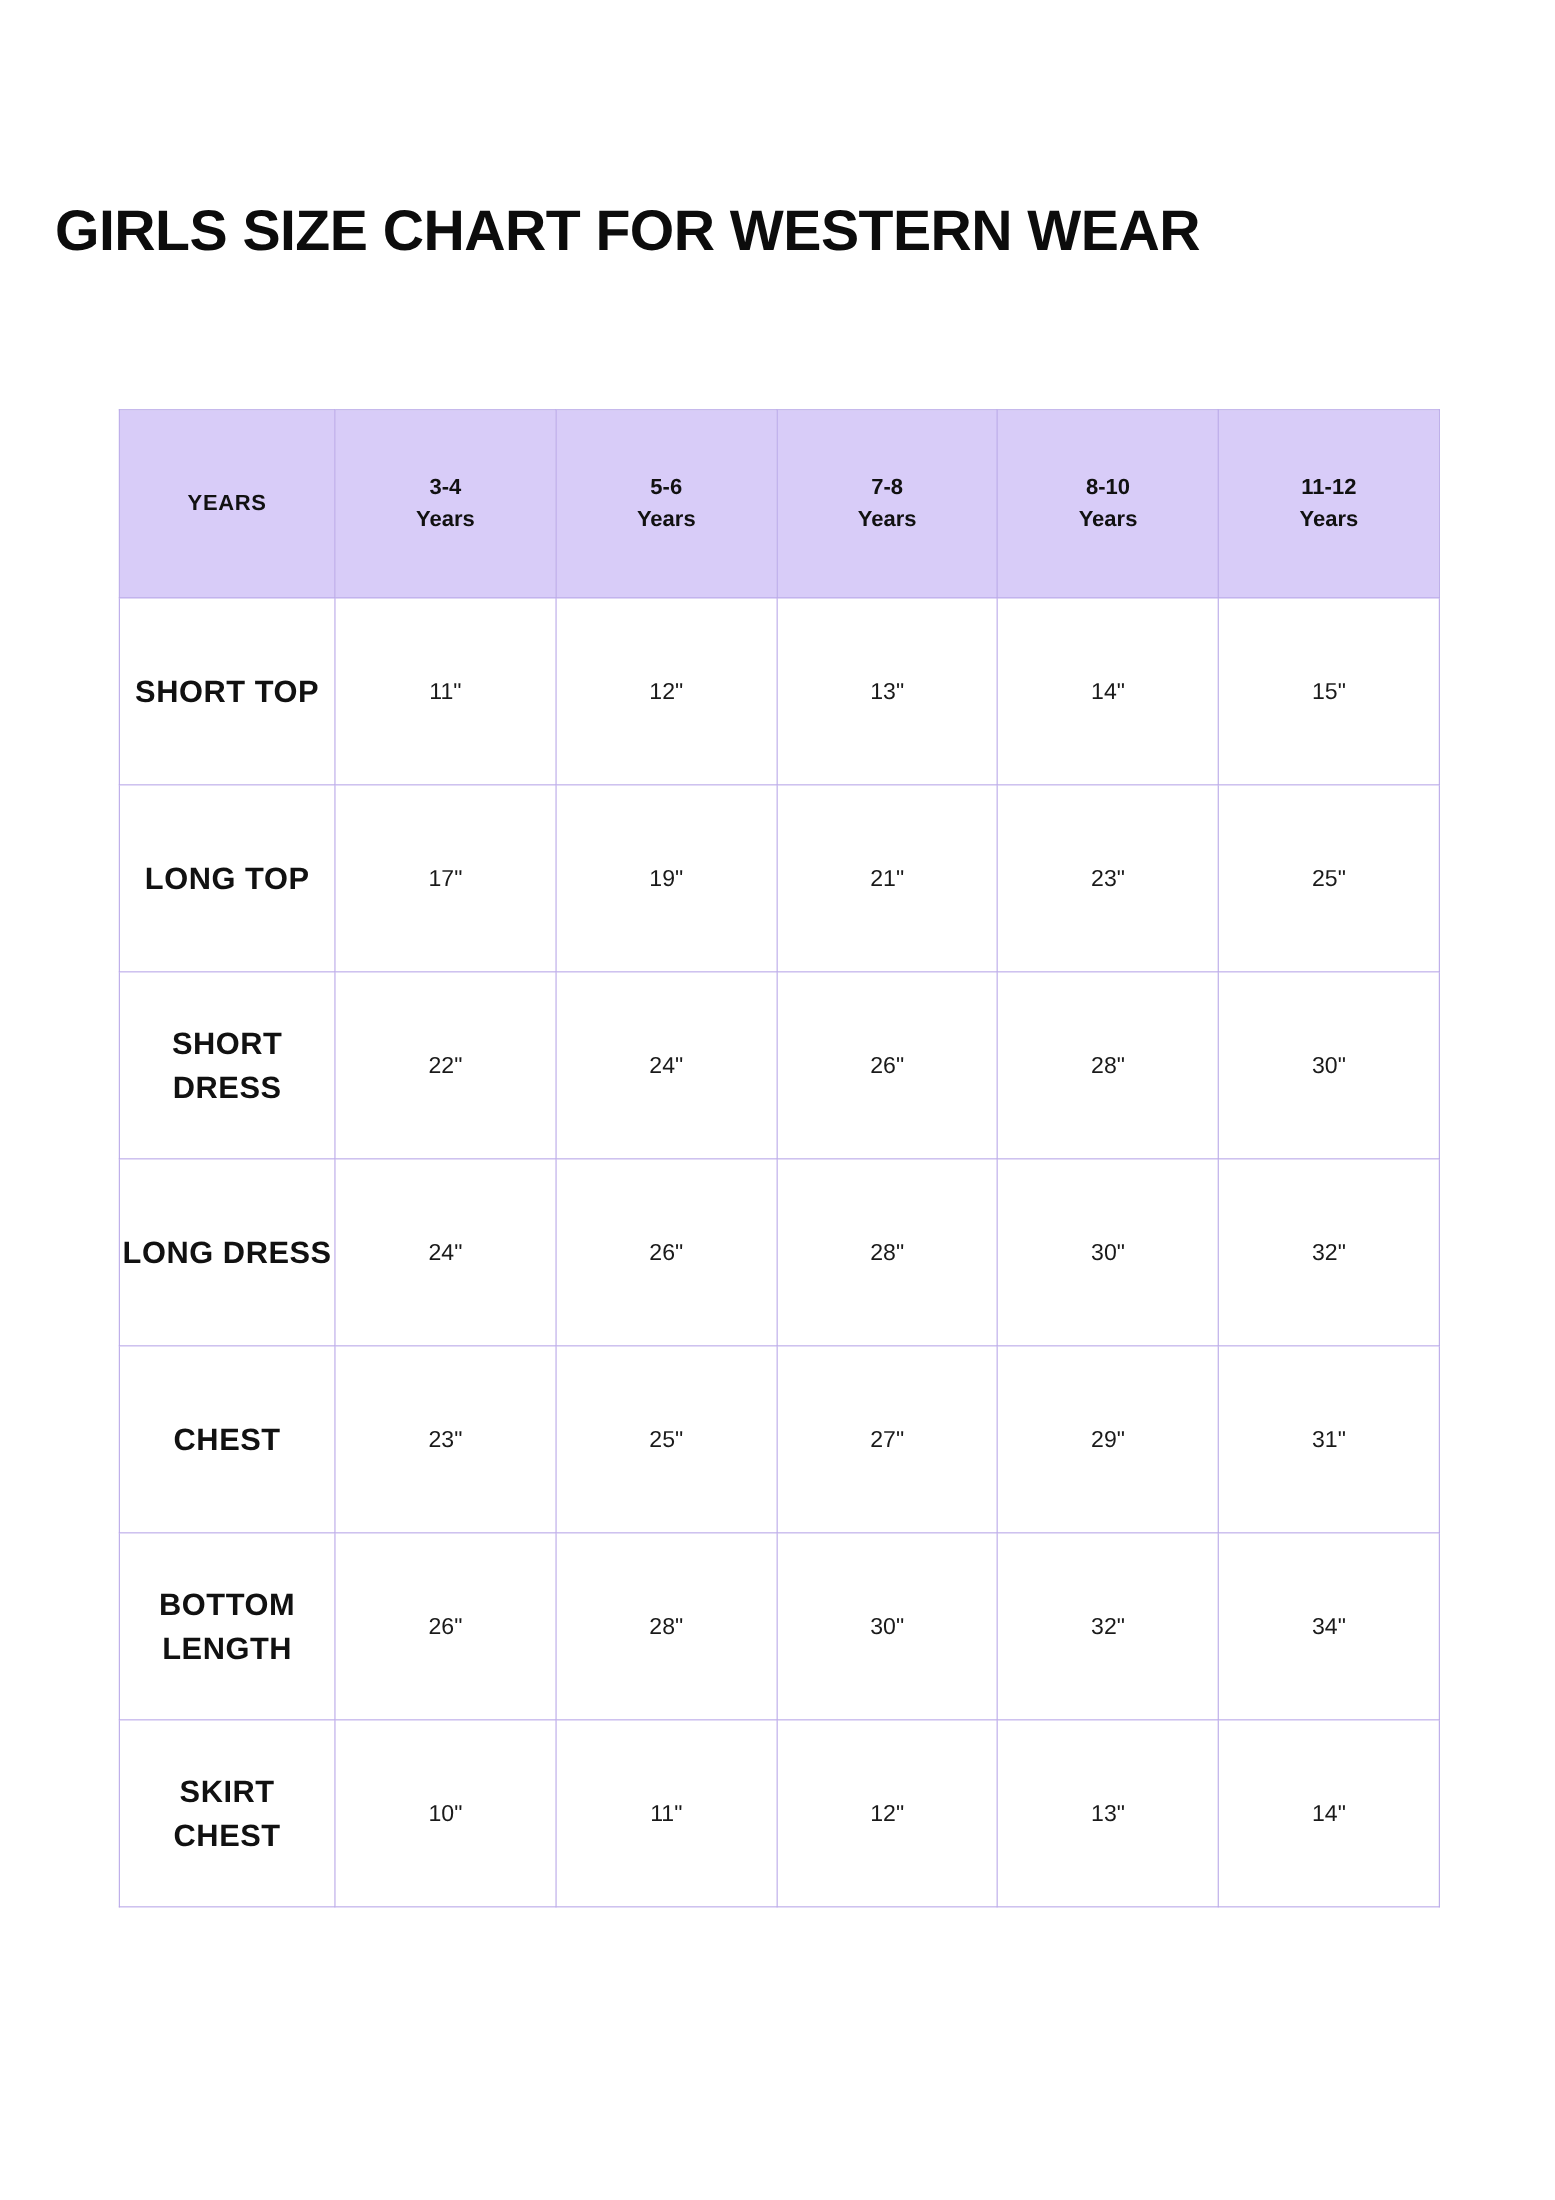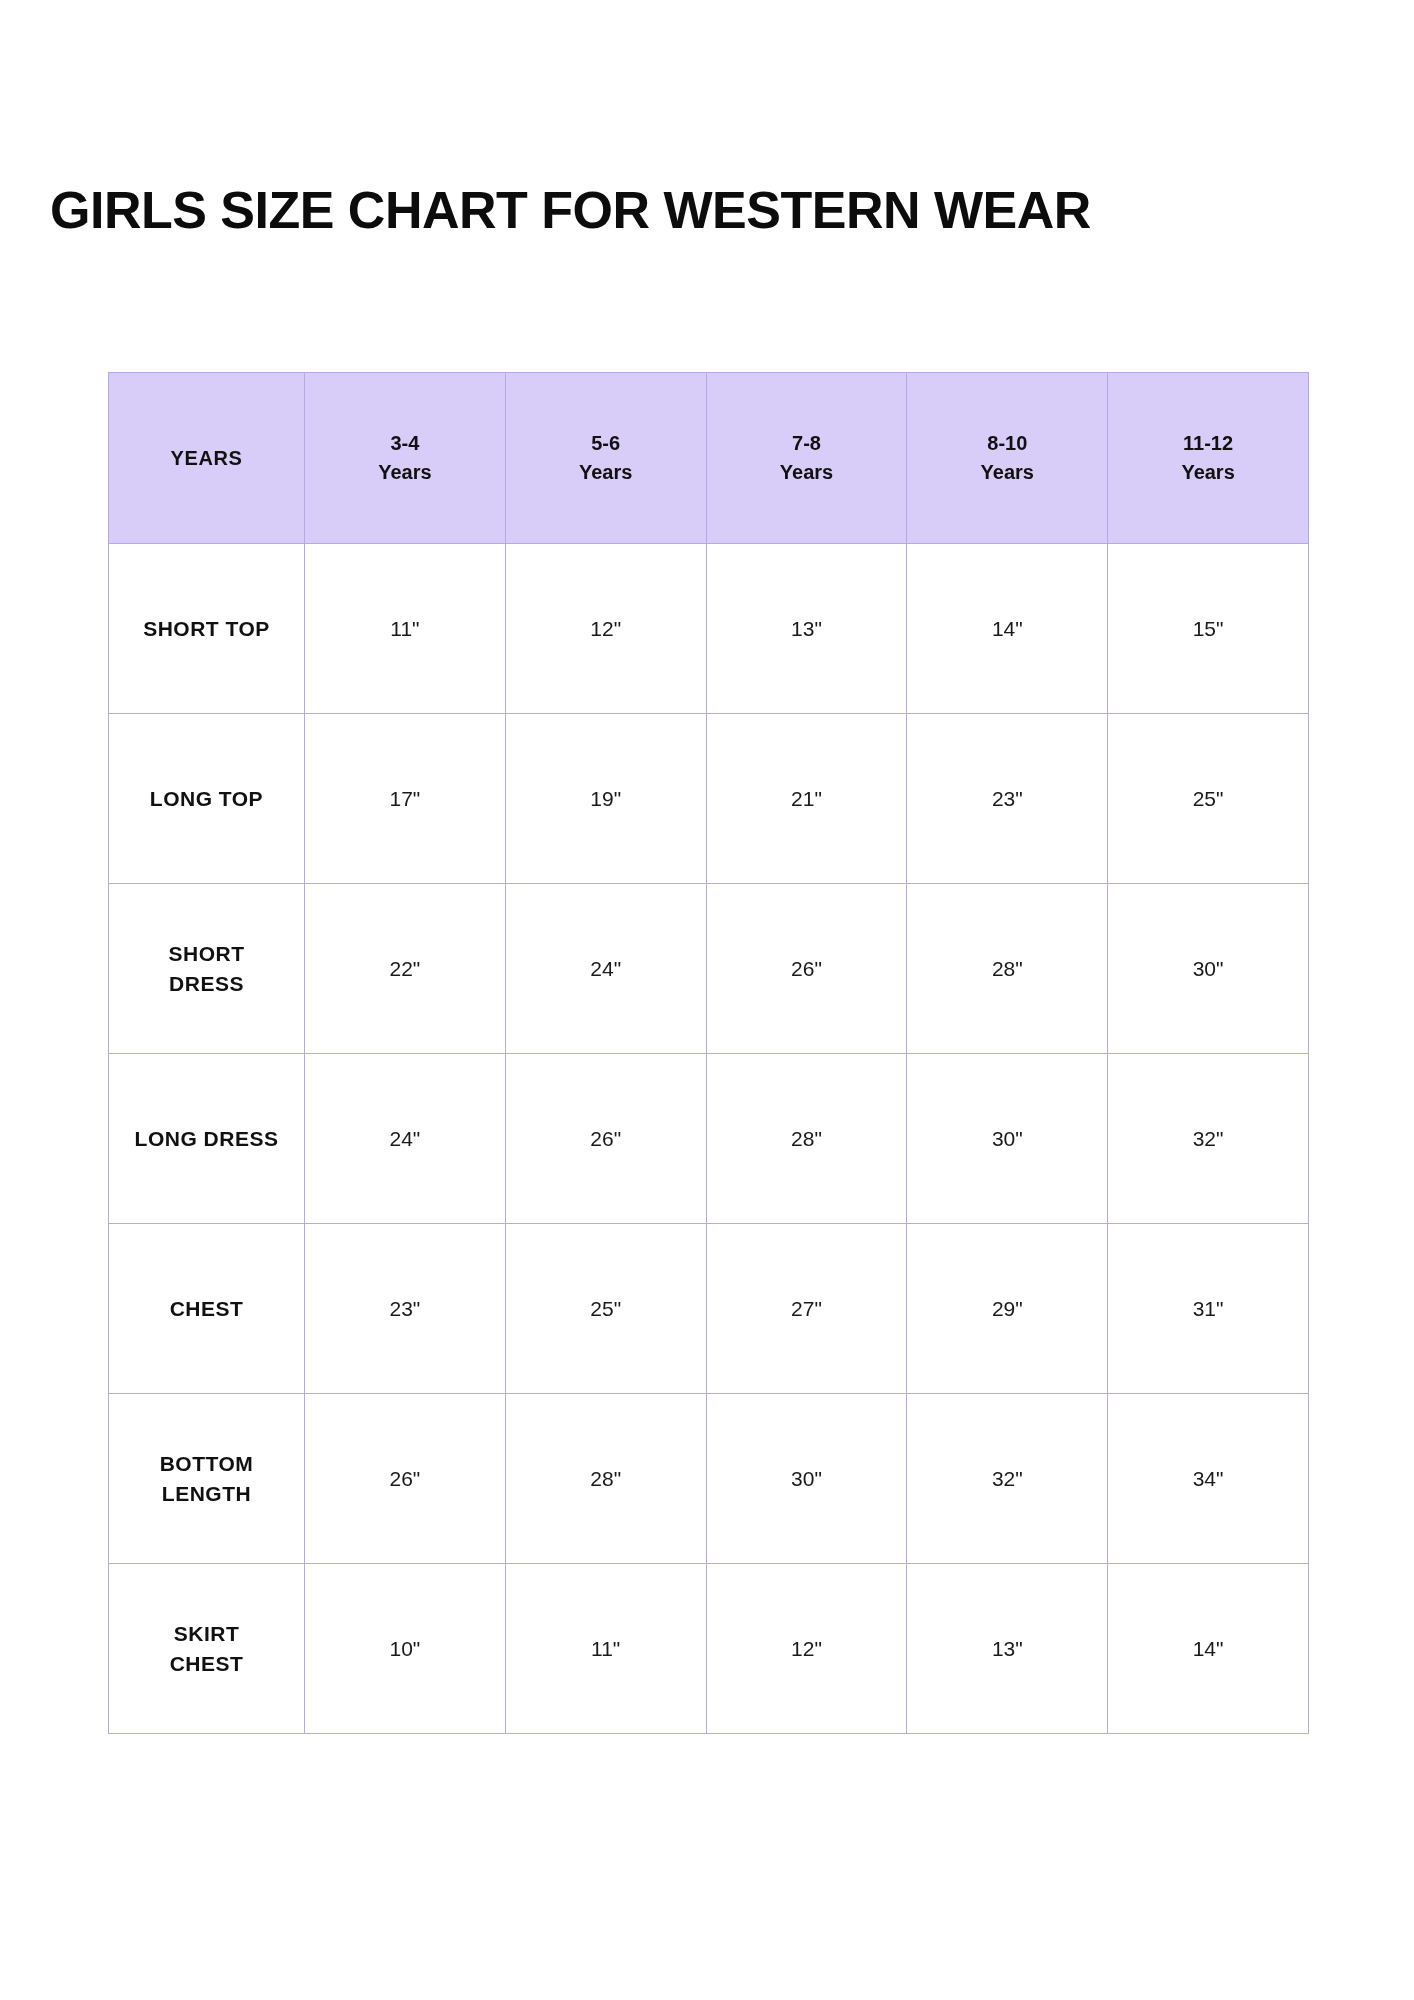--- a/index.html
+++ b/index.html
@@ -60,21 +60,21 @@
     line-height: 1.45;
   }
   thead th.years-head {
     letter-spacing: 0.6px;
   }
   tbody td {
     height: 167px;
     background: #ffffff;
   }
   tbody td.row-label {
-    font-size: 21px;
+    font-size: 28px;
     font-weight: bold;
     letter-spacing: 0.5px;
     color: #111111;
     line-height: 1.4;
   }
   tbody td.value {
     font-size: 21px;
     font-weight: normal;
     color: #1a1a1a;
   }

